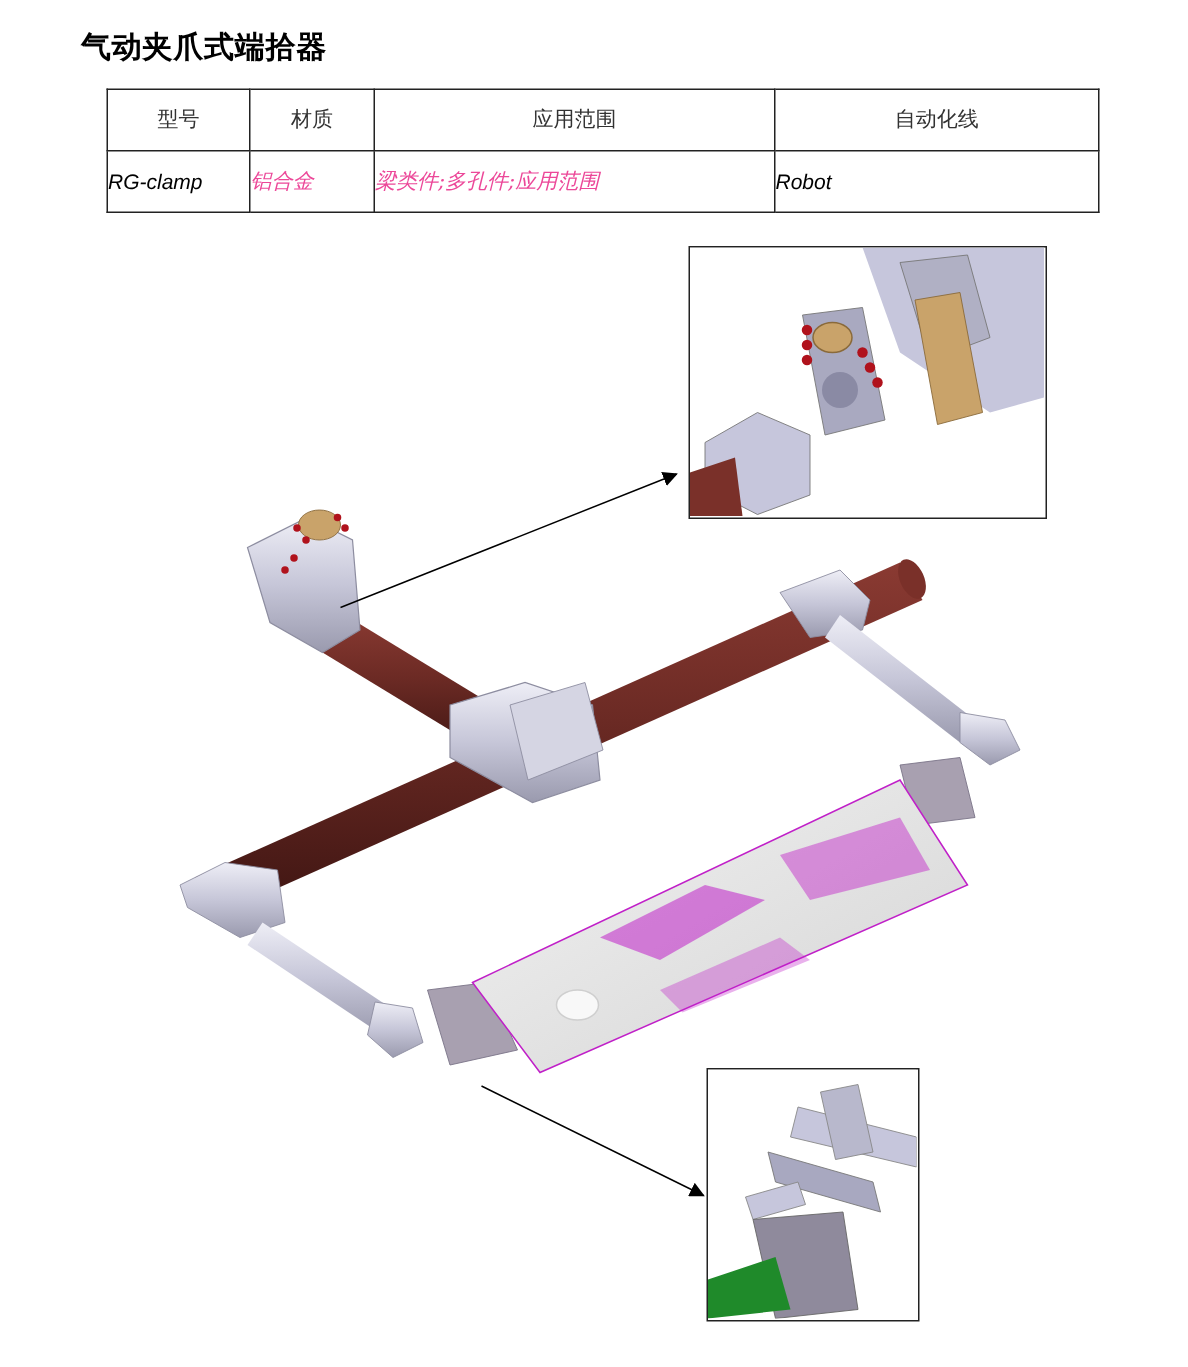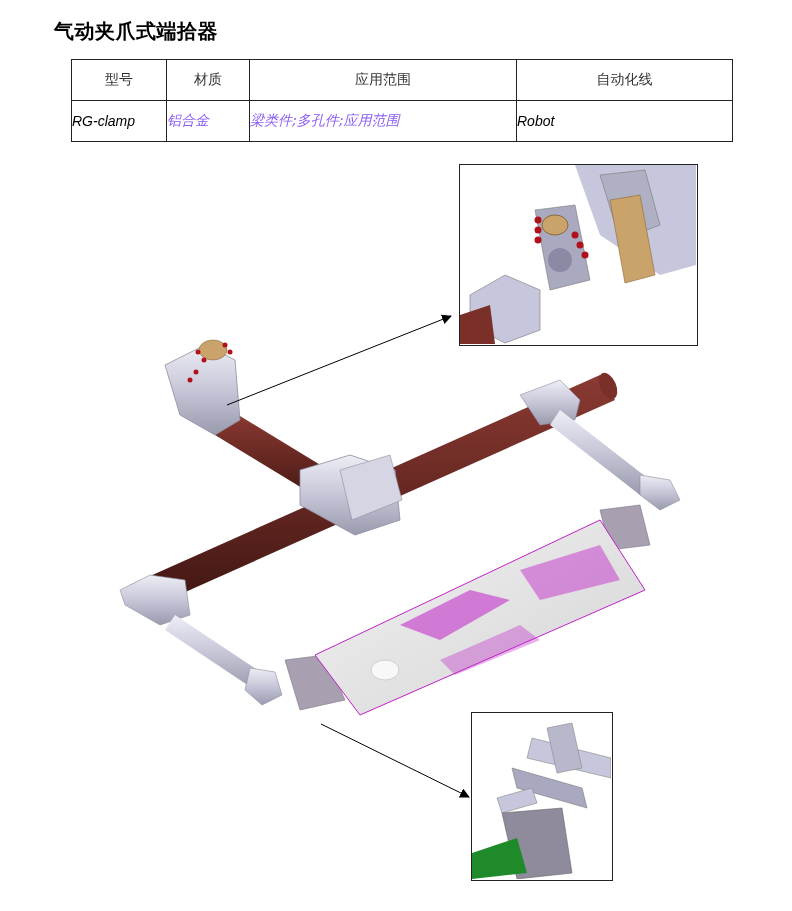--- a/index.html
+++ b/index.html
@@ -44,21 +44,21 @@
       font-family: "DejaVu Serif", serif;
       font-size: 14px;
       color: #333;
     }
     .spec-table td {
       font-size: 14px;
       font-style: italic;
     }
     .spec-table td.cjk {
       font-family: "DejaVu Serif", serif;
-      color: #8b5cf6;
+      color: #ec4899;
     }
     .illustration {
       position: absolute;
       left: 0;
       top: 150px;
       width: 792px;
       height: 761px;
     }
     .inset {
       position: absolute;

